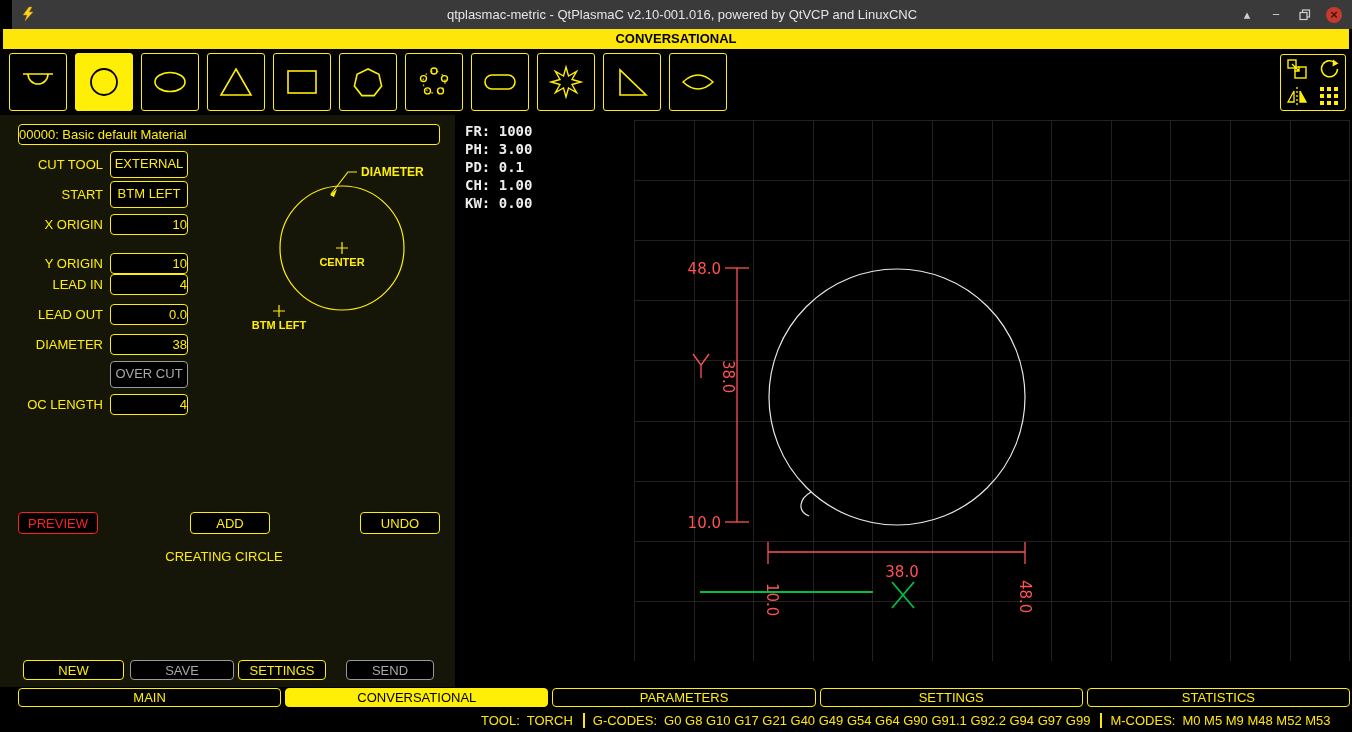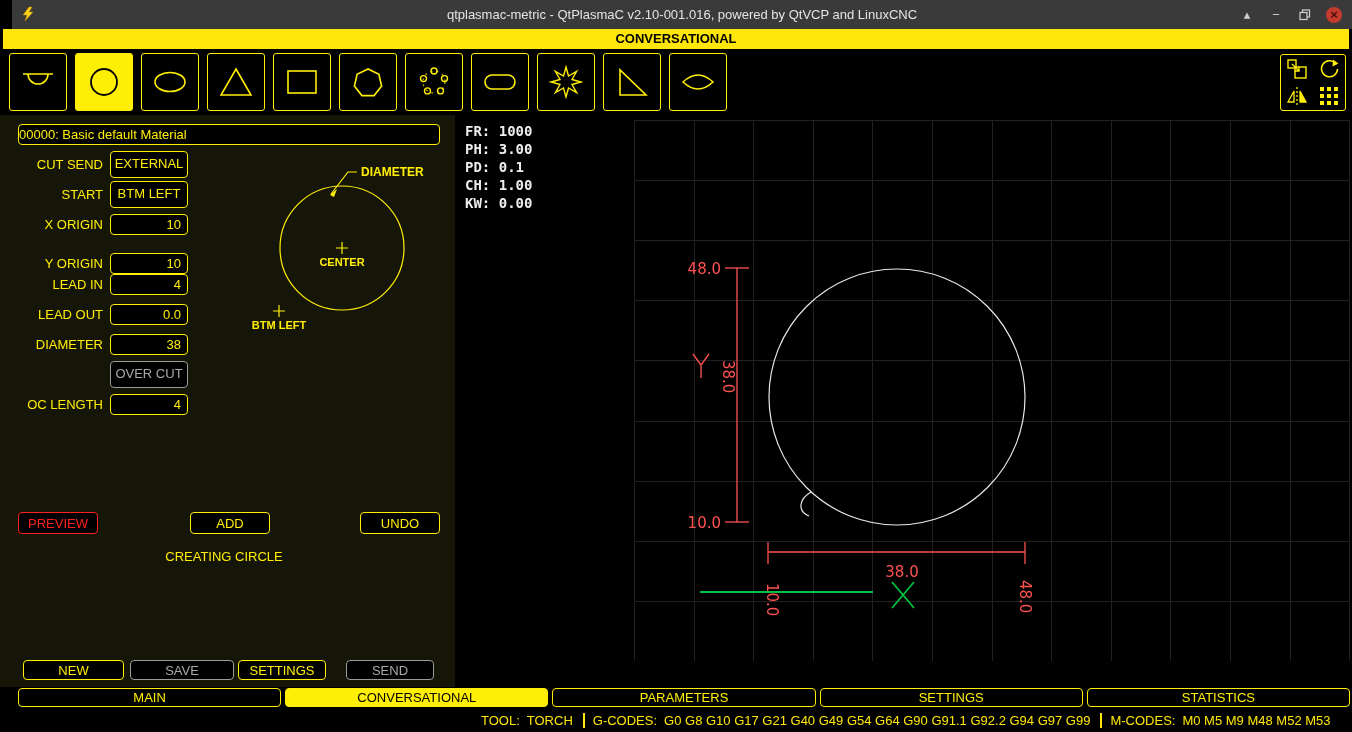--- a/index.html
+++ b/index.html
@@ -38,21 +38,21 @@
   .material-combo { position:absolute; left:18px; top:9px; width:422px; height:21px; border:1px solid #ffee06;
                     border-radius:4px; color:#ffee06; font-size:13px; line-height:19px; padding-left:0; background:#000; }
   .form-row { position:absolute; left:0; width:188px; height:22px; display:flex; align-items:center; }
   .form-label { flex:1; text-align:right; color:#ffee06; font-size:13px; padding-right:7px; white-space:nowrap; }
   .ctl { width:78px; }
   .btn { background:#000; border:1px solid #ffee06; border-radius:4px; color:#ffee06;
          font-size:13px; text-align:center; height:27px; line-height:18px;
          font-family:"Liberation Sans",sans-serif; }
   .btn.gray { border-color:#9a9a9a; color:#a8a8a8; }
   .input { background:#000; border:1px solid #ffee06; border-radius:4px; color:#ffee06; font-size:13px;
-           text-align:right; padding-right:6px; width:78px; height:21px; font-family:"Liberation Sans",sans-serif; }
+           text-align:right; width:78px; height:21px; font-family:"Liberation Sans",sans-serif; }
   .action-btn { position:absolute; height:22px; background:#000; border:1px solid #ffee06; border-radius:4px;
                 color:#ffee06; font-size:13px; font-family:"Liberation Sans",sans-serif; }
   .action-btn.red { border-color:#ff2020; color:#ff2020; }
   .creating { position:absolute; left:18px; top:434px; width:412px; text-align:center;
               color:#ffee06; font-size:13px; }
   .bottom-btn { position:absolute; top:545px; height:20px; background:#000; border:1px solid #ffee06;
                 border-radius:4px; color:#ffee06; font-size:13px; font-family:"Liberation Sans",sans-serif; }
   .bottom-btn.gray { border-color:#9a9a9a; color:#a8a8a8; }
 
   
@@ -240,21 +240,21 @@
     </div>
   </div>
 
   <div class="main">
 
     <div class="left-panel">
 
       <div class="material-combo">00000: Basic default Material</div>
 
       <div class="form-row" style="top:38px">
-        <span class="form-label">CUT SEND</span>
+        <span class="form-label">CUT TOOL</span>
         <button class="btn ctl">EXTERNAL</button>
       </div>
       <div class="form-row" style="top:68px">
         <span class="form-label">START</span>
         <button class="btn ctl">BTM LEFT</button>
       </div>
       <div class="form-row" style="top:98px">
         <span class="form-label">X ORIGIN</span>
         <input class="input" value="10" style="">
       </div>

